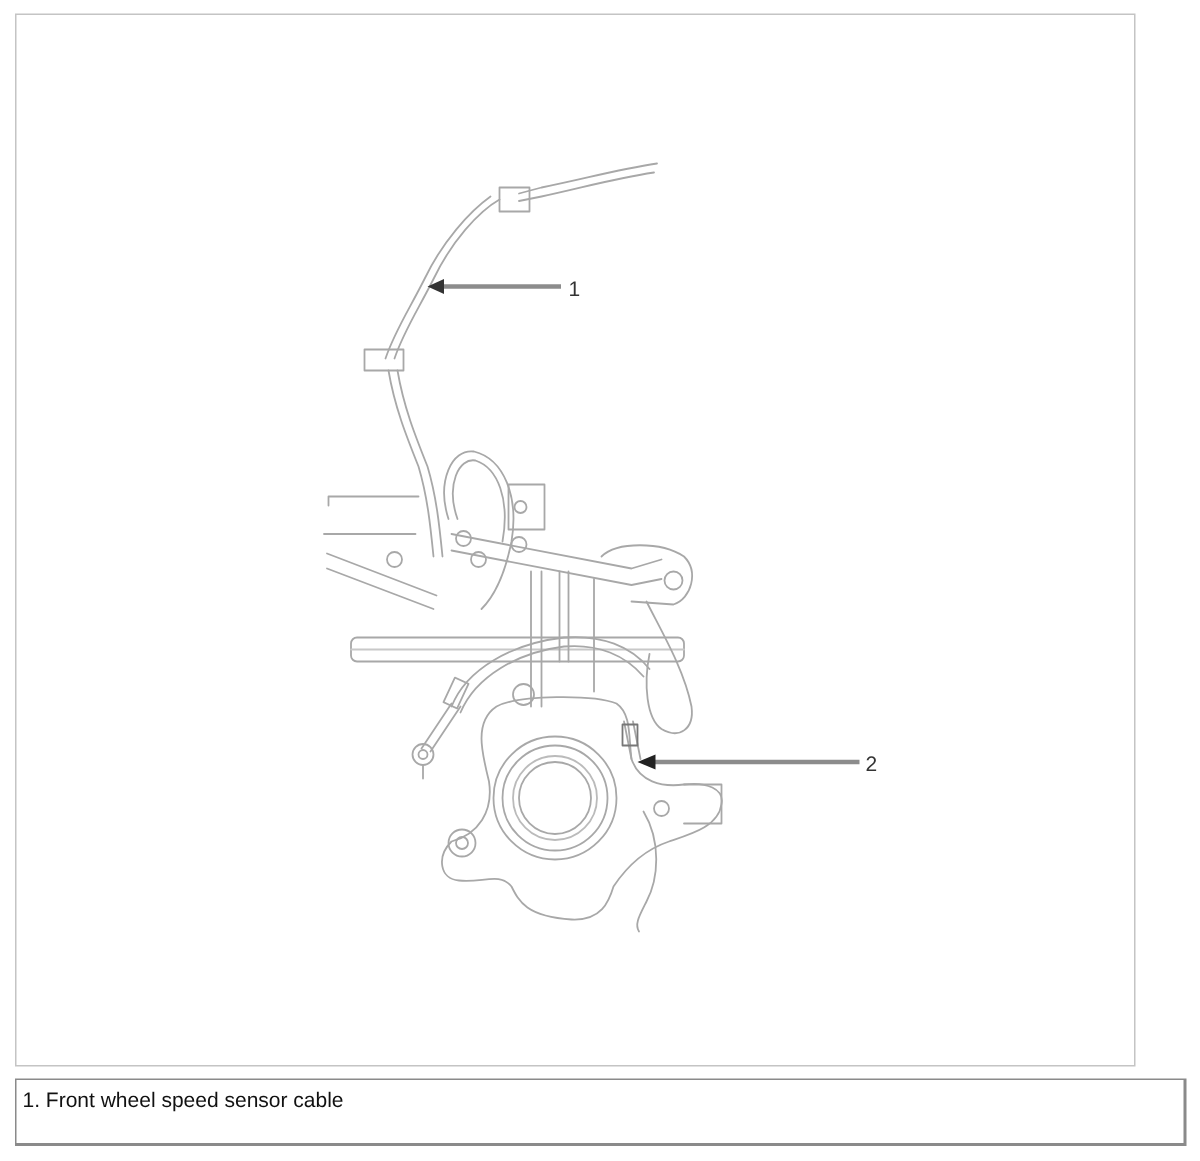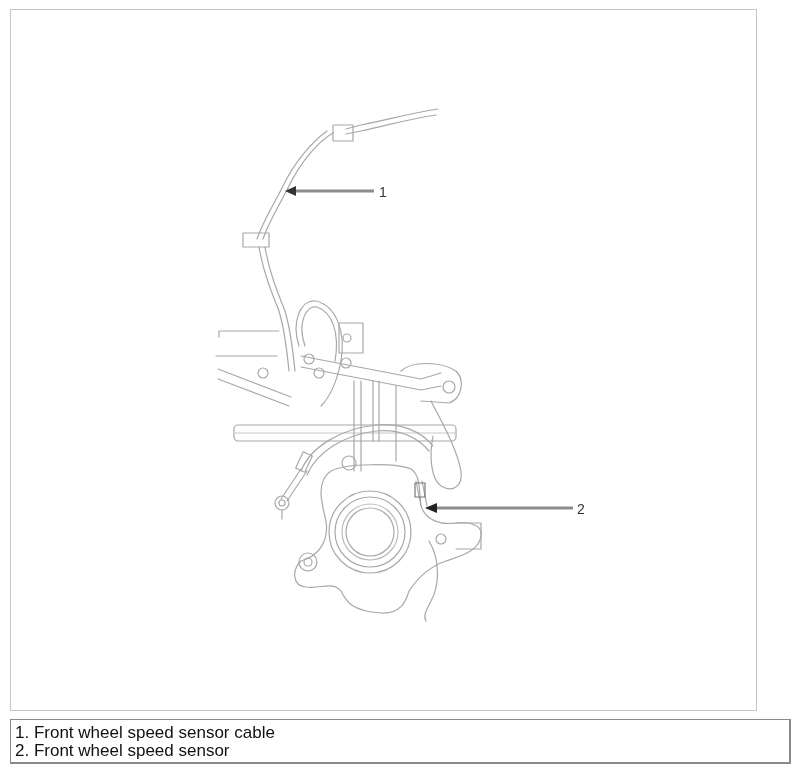--- a/index.html
+++ b/index.html
@@ -8,21 +8,21 @@
   .figure-frame {
     position: absolute; left: 10px; top: 9px; width: 747px; height: 702px;
     border: 1px solid #c4c4c4; box-sizing: border-box; background: #fff;
   }
   .figure-frame svg { position: absolute; left: 0; top: 0; }
   .legend-box {
     position: absolute; left: 10px; top: 719px; width: 781px; height: 45px;
     border: 1px solid #8a8a8a; border-right-width: 2px; border-bottom-width: 2px;
     box-sizing: border-box; background: #fff; padding: 4px 0 0 4px;
   }
-  .legend-item { font-size: 17px; color: #111; line-height: 18px; white-space: nowrap; }
+  .legend-item { font-size: 14px; color: #111; line-height: 18px; white-space: nowrap; }
   .callout-label { font-family: "Liberation Sans", sans-serif; font-size: 14px; fill: #333; }
 </style>
 </head>
 <body>
 
 <div class="figure-frame">
   <svg width="747" height="702" viewBox="10 9 747 702">
     <g fill="none" stroke="#a8a8a8" stroke-width="1.2" stroke-linecap="round" stroke-linejoin="round">
 
       <path d="M437 108 C410 112, 390 118, 360 124 L345 128"></path>
@@ -100,14 +100,13 @@
     <g>
       <line x1="434" y1="507" x2="572" y2="507" stroke="#8c8c8c" stroke-width="3"></line>
       <polygon points="424,507 436,502 436,512" fill="#222"></polygon>
       <text x="576" y="513" class="callout-label">2</text>
     </g>
   </svg>
 </div>
 
 <div class="legend-box">
   <div class="legend-item">1. Front wheel speed sensor cable</div>
-  <div class="legend-item">2. Front wheel speed sensor</div>
 </div>
 
 </body></html>

